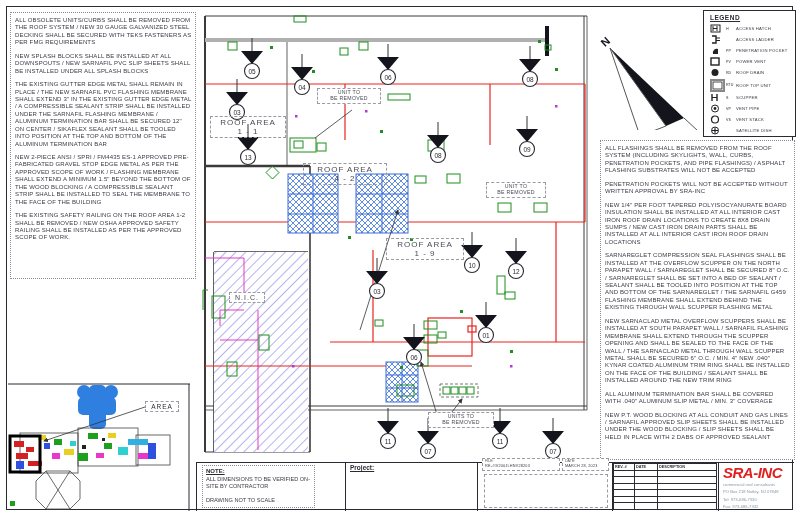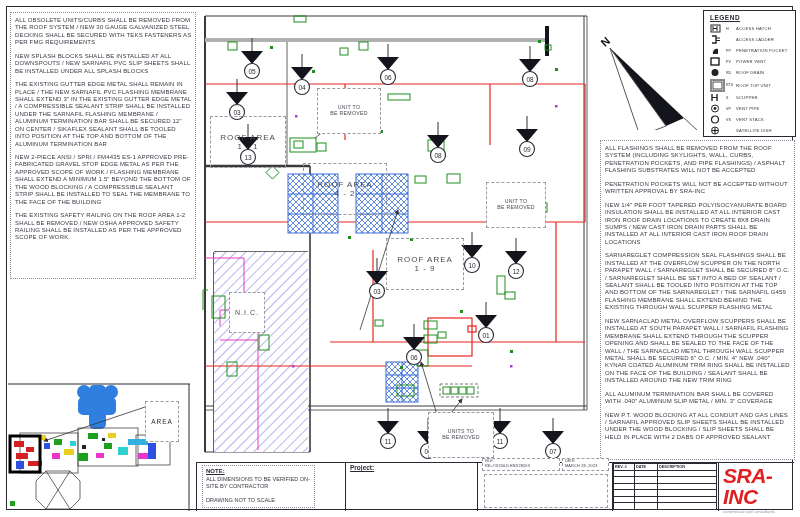--- a/index.html
+++ b/index.html
@@ -14,42 +14,42 @@
   
   .legend{position:absolute;left:703px;top:10px;width:93px;height:127px;
           border:1.2px solid #2a2a33;box-sizing:border-box;padding:3px 2px 0 6px;background:#fff;}
   .legend-title{font-size:6.5px;font-weight:bold;text-decoration:underline;letter-spacing:.5px;margin-bottom:2px;}
   .legend-row{display:flex;align-items:center;height:11px;}
   .legend-ico{width:16px;height:10px;flex:0 0 16px;display:flex;align-items:center;}
   .legend-code{font-size:3.6px;width:10px;flex:0 0 10px;color:#2a2a33;}
   .legend-label{font-size:4.2px;letter-spacing:.2px;color:#3a3a45;white-space:nowrap;}
   
   .plan-label{position:absolute;border:1px dashed #9a9aa5;box-sizing:border-box;
-              text-align:center;padding:16px 1px;background:transparent;}
+              text-align:center;padding:1px 1px;background:transparent;}
   .plan-label .l1,.plan-label .l2{line-height:1.15;letter-spacing:1px;color:#4a4a55;}
   .lab-big .l1,.lab-big .l2{font-size:8px;}
   .lab-small .l1,.lab-small .l2{font-size:5.2px;letter-spacing:.3px;}
   .bg-white{background:#fff;}
   
   .tblock-line{position:absolute;background:#2a2a33;}
   .tb-text{position:absolute;font-size:6.5px;color:#2a2a33;}
   .note-title{font-size:6px;font-weight:bold;text-decoration:underline;margin-bottom:2px;}
   .note-line{font-size:5.6px;line-height:1.3;color:#3a3a45;}
   .micro-box{position:absolute;border:1px dashed #9a9aa5;box-sizing:border-box;padding:1px 2px;background:#fff;}
   .micro-lab{font-size:3.6px;color:#555;display:block;line-height:1.1;}
   .micro-val{font-size:3.8px;color:#3a3a45;display:block;line-height:1.1;letter-spacing:.2px;}
   .sheet-title{position:absolute;border:1px dashed #9a9aa5;box-sizing:border-box;text-align:center;
                padding-top:1px;background:#fff;}
   .sheet-title div{font-size:13px;letter-spacing:2.5px;color:#3a3a45;line-height:1.2;}
   table.rev{position:absolute;border-collapse:collapse;}
   table.rev th,table.rev td{border:0.8px solid #2a2a33;font-size:3.8px;font-weight:bold;
         color:#2a2a33;padding:0 1px;height:5.5px;text-align:left;}
   .logo-box{position:absolute;left:718px;top:462px;width:76px;height:49px;box-sizing:border-box;
             border-left:1px solid #2a2a33;padding:3px 4px;}
-  .logo-text{font-size:21px;font-weight:bold;font-style:italic;letter-spacing:-.5px;line-height:1;}
+  .logo-text{font-size:15px;font-weight:bold;font-style:italic;letter-spacing:-.5px;line-height:1;}
   .logo-sub{font-size:4.2px;color:#8a97a8;line-height:1.25;margin-top:2px;}
 </style>
 </head>
 <body>
 
 <div class="sheet">
   <div class="inner-border"></div>
 
   <div class="notebox" style="left:10px;top:12px;width:186px;height:267px;">
     <div class="para">ALL OBSOLETE UNITS/CURBS SHALL BE REMOVED FROM THE ROOF SYSTEM / NEW 30 GAUGE GALVANIZED STEEL DECKING SHALL BE SECURED WITH TEKS FASTENERS AS PER FMG REQUIREMENTS</div>

